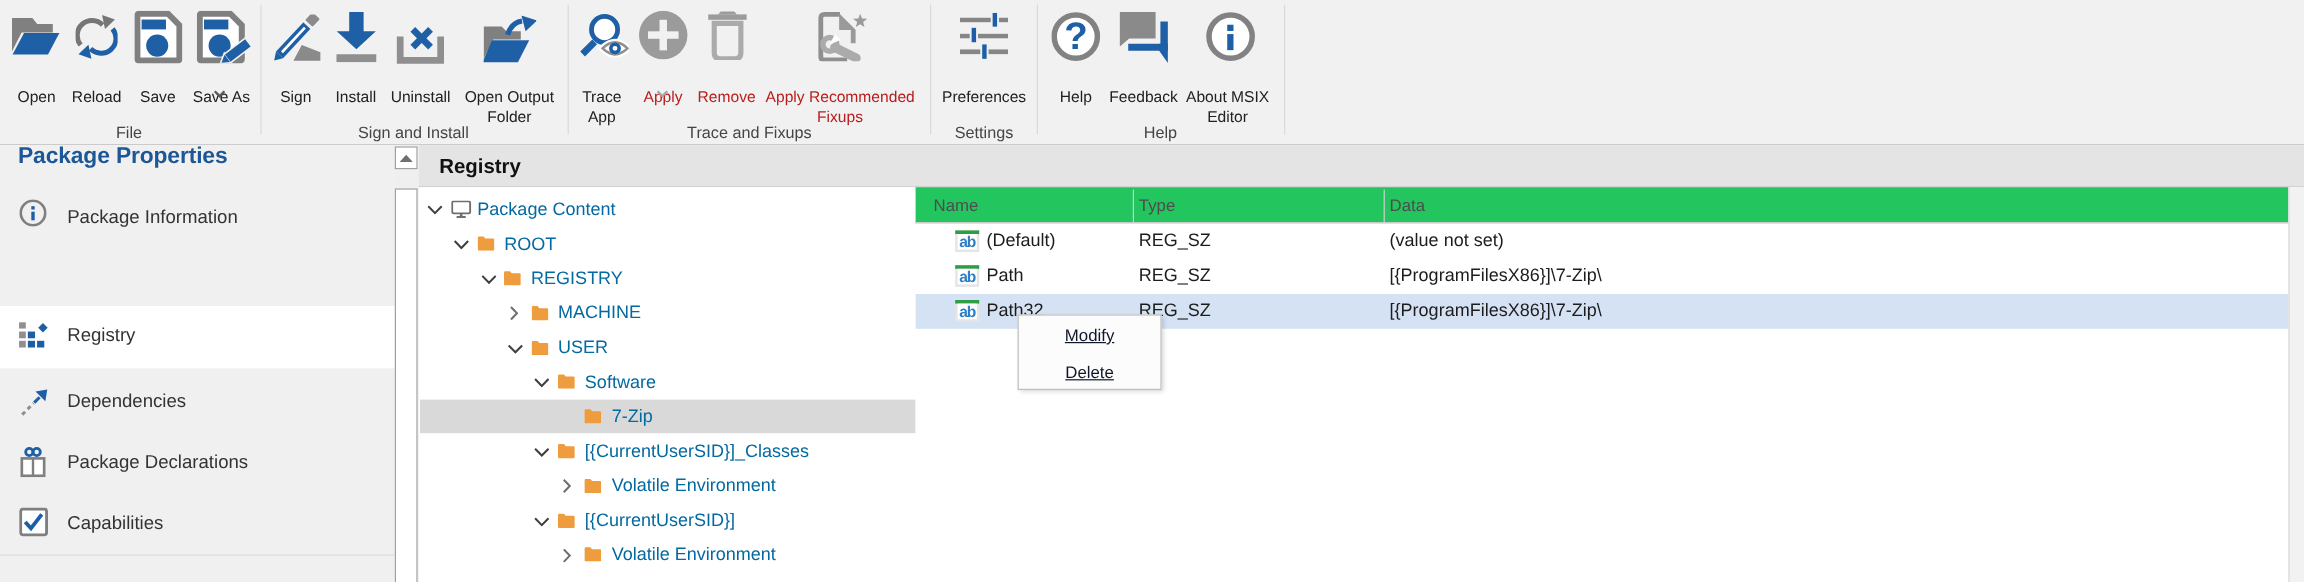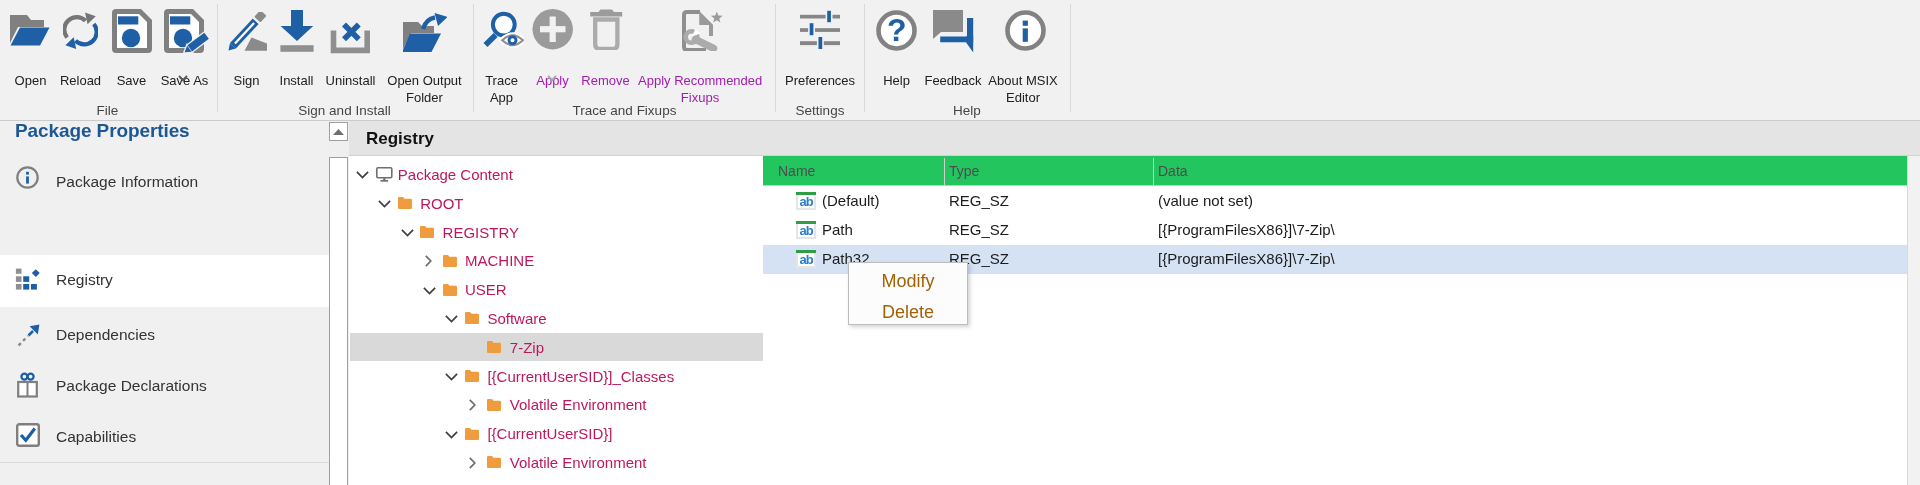--- a/index.html
+++ b/index.html
@@ -2,56 +2,56 @@
 <html><head>
 <meta charset="utf-8">
 <style>
 * { margin:0; padding:0; box-sizing:border-box; }
 html,body { width:1920px; height:485px; font-family:"Liberation Sans",sans-serif; background:#fff; position:relative; overflow:hidden; }
 
 #ribbon { position:absolute; left:0; top:0; width:1920px; height:121px; background:#f1f1f1; border-bottom:1px solid #cbcbcb; }
 .rsep { position:absolute; top:4px; height:108px; width:1px; background:#d9d9d9; }
 .rlab { position:absolute; top:55px; font-size:13px; line-height:16.5px; color:#212121; text-align:center; white-space:pre;margin-top:18px; }
 .glab { position:absolute; top:102.5px; font-size:13.5px; color:#454545; text-align:center; }
-.dis { color:#a21caf; }
+.dis { color:#b91c1c; }
 .icon { position:absolute; }
 
 #sidebar { position:absolute; left:0; top:121px; width:330px; height:364px; background:#f0f0f0; }
 #sbtitle { position:absolute; left:15px; top:-1px; font-size:19px; letter-spacing:-0.1px; font-weight:bold; color:#1d5796; }
 .sbitem { position:absolute; left:0; width:330px; height:51px; }
 .sbtext { position:absolute; left:56px; top:16px; font-size:15.5px; color:#333; }
 .sbsel { background:#fff; }
 #sbline { position:absolute; left:0; top:341px; width:330px; height:1px; background:#dcdcdc; }
 
 #sbar { position:absolute; left:329px; top:121px; width:20px; height:364px; background:#efefef; }
 #sbarbtn { position:absolute; left:0px; top:1px; width:19px; height:19px; background:#fff; border:1px solid #a0a0a0; }
 #sbarthumb { position:absolute; left:0px; top:36px; width:19px; height:329px; background:#fff; border:1px solid #a0a0a0; }
 
 #tband { position:absolute; left:349px; top:121px; width:1571px; height:35px; background:#e4e4e4; border-bottom:1px solid #d2d2d2; }
 #tband span { position:absolute; left:17px; top:8px; font-size:17px; font-weight:bold; color:#111; }
 
 #tree { position:absolute; left:350px; top:156px; width:413px; height:329px; background:#fff; }
 .tsel { position:absolute; left:0px; top:177px; width:413px; height:28px; background:#d9d9d9; }
-.ttext { position:absolute; font-size:15px; color:#be185d;text-align:center; }
+.ttext { position:absolute; font-size:15px; color:#0369a1;text-align:center; }
 
 #tbl { position:absolute; left:763px; top:156px; width:1144px; height:329px; background:#fff; }
 #thead { position:absolute; left:0; top:0; width:1144px; height:30px; background:#22c55e; border-bottom:1px solid #c9c9c9; }
 .hcol { position:absolute; top:7px; font-size:14px; color:#4d4d4d; }
 .vline { position:absolute; top:2px; height:28px; width:1px; background:#cfcfcf; }
 .row { position:absolute; left:0; width:1144px; height:29px; }
 .rsel { background:#d5e2f4; }
 .cell { position:absolute; top:5.5px; font-size:15px; color:#1c1c1c; }
 .abico { position:absolute; left:33px; top:5px; width:20px; height:18px; background:#e5e5e5; }
 .abico i { position:absolute; left:0; top:0; width:20px; height:3.5px; background:#2e9e45; }
 .abico u { position:absolute; left:2px; top:3.5px; width:16px; height:12.5px; background:#fff; }
 .abico b { position:absolute; left:1px; top:2.5px; width:18px; text-align:center; font-size:13px; font-weight:bold; font-style:normal; color:#2d80c8; letter-spacing:-1px; }
 #rstrip { position:absolute; left:1907px; top:156px; width:13px; height:329px; background:#f2f2f2; border-left:1px solid #dadada; }
 
 #cmenu { position:absolute; left:848px; top:262px; width:120px; height:63px; background:#fcfcfc; border:1px solid #bdbdbd; box-shadow:2px 2px 4px rgba(0,0,0,0.18); }
-.mi { position:absolute; left:0; width:118px; text-align:center; font-size:18px; color:#a16207; }
+.mi { position:absolute; left:0; width:118px; text-align:center; font-size:14px; color:#0f172a;text-decoration:underline; }
 </style>
 </head>
 <body>
 <div id="ribbon">
   <div class="rsep" style="left:217px"></div>
   <div class="rsep" style="left:473px"></div>
   <div class="rsep" style="left:775px"></div>
   <div class="rsep" style="left:864px"></div>
   <div class="rsep" style="left:1070px"></div>
 

